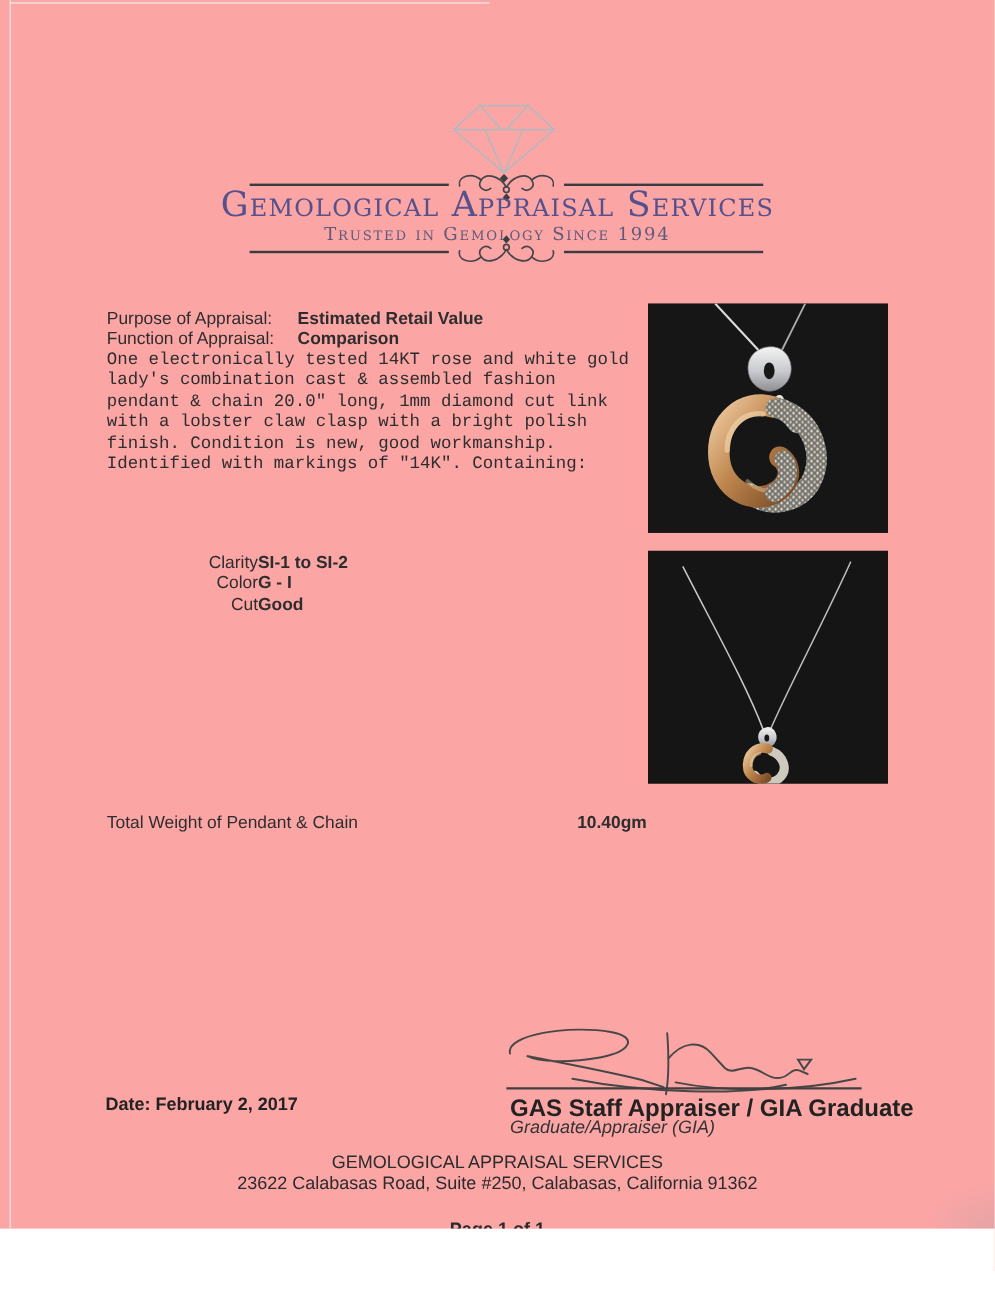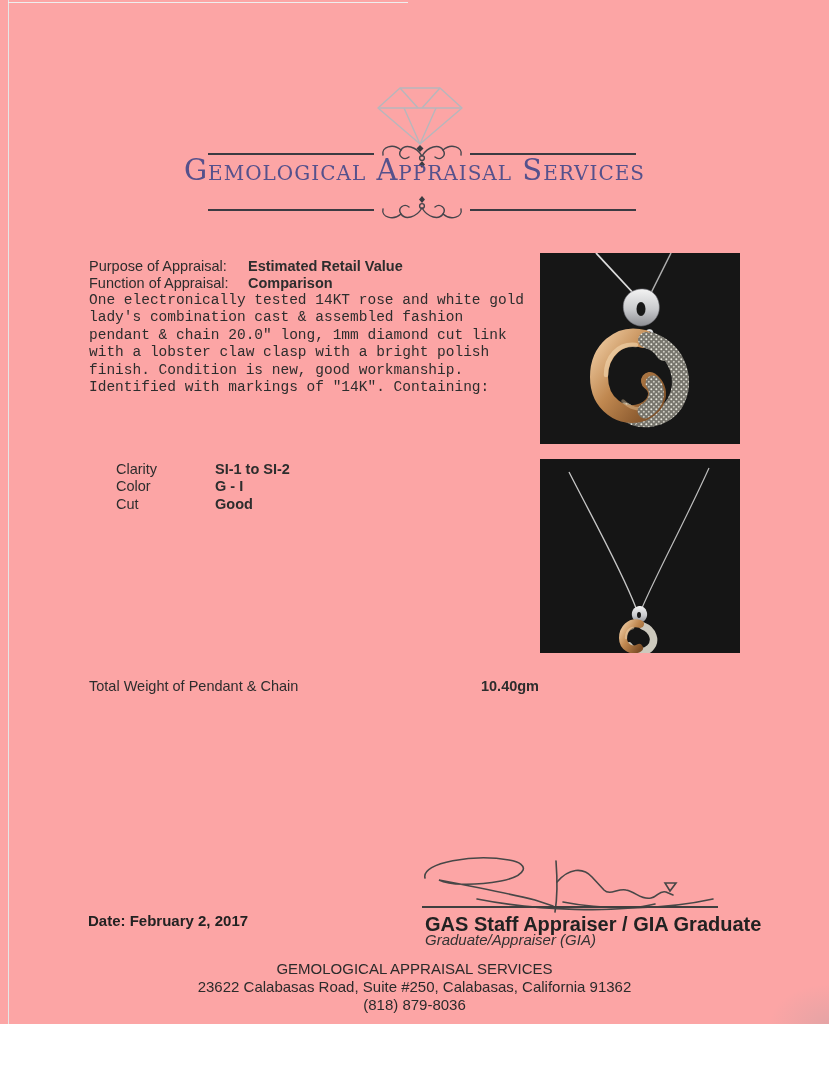--- a/index.html
+++ b/index.html
@@ -38,21 +38,21 @@
   
   .meta-block { position:absolute; left:89px; top:258px; font-size:14.5px; line-height:17px; }
   .meta-row { display:flex; }
   .meta-label { width:159px; }
   .meta-value { font-weight:bold; }
   .para { position:absolute; left:89px; width:438px; font-size:14.5px; line-height:17.4px; white-space:pre-wrap; }
   .para-1 { top:292px;font-family:Liberation Mono, monospace; }
   .para-2 { top:399px; }
   .grades { position:absolute; left:116px; top:461px; font-size:14.5px; line-height:17.4px; }
   .grade-row { display:flex; }
-  .grade-label { width:99px; }
+  .grade-label { width:99px;text-align:right; }
   .grade-value { font-weight:bold; }
 
   .totals { position:absolute; left:89px; top:678px; font-size:14.5px; line-height:17.2px; }
   .totals-row { display:flex; }
   .totals-label { width:360px; }
   .totals-value { width:122px; text-align:center; font-weight:bold; }
 
   
   .photo {
     position:absolute; left:540px; width:200px;
@@ -100,20 +100,21 @@
         <path d="M27,11 C19,4 7,8 9,16"></path>
         <path d="M69,11 C77,4 89,8 87,16"></path>
         <circle cx="48" cy="19" r="2.4"></circle>
       </g>
       <path d="M48,22 l3,3.5 l-3,3.5 l-3,-3.5 Z" fill="#3c3c42"></path>
     </svg>
     <div class="line"></div>
   </div>
 
   <div class="brand-title">Gemological Appraisal Services</div>
+  <div class="brand-tagline">Trusted in Gemology Since 1994</div>
 
   <div class="rule-row rule-bottom">
     <div class="line"></div>
     <svg class="flourish flip" viewBox="0 0 96 30">
       <g fill="none" stroke="#45454c" stroke-width="1.4" stroke-linecap="round">
         <path d="M48,17 C42,7 31,5 27,11 C23,17 30,22 35,18"></path>
         <path d="M48,17 C54,7 65,5 69,11 C73,17 66,22 61,18"></path>
         <path d="M27,11 C19,4 7,8 9,16"></path>
         <path d="M69,11 C77,4 89,8 87,16"></path>
         <circle cx="48" cy="19" r="2.4"></circle>
@@ -222,17 +223,16 @@
     </g>
     <line x1="9" y1="53" x2="305" y2="53" stroke="#3f3f3f" stroke-width="2"></line>
   </svg>
   <div class="signer-title">GAS Staff Appraiser / GIA Graduate</div>
   <div class="signer-subtitle">Graduate/Appraiser (GIA)</div>
   <div class="date-line">Date: February 2, 2017</div>
 
   <div class="footer">
     <div>GEMOLOGICAL APPRAISAL SERVICES</div>
     <div>23622 Calabasas Road, Suite #250, Calabasas, California 91362</div>
-    <div>(818) 879-8036</div>
     <div class="page-indicator">Page 1 of 1</div>
   </div>
 
 </div>
 
 </body></html>

